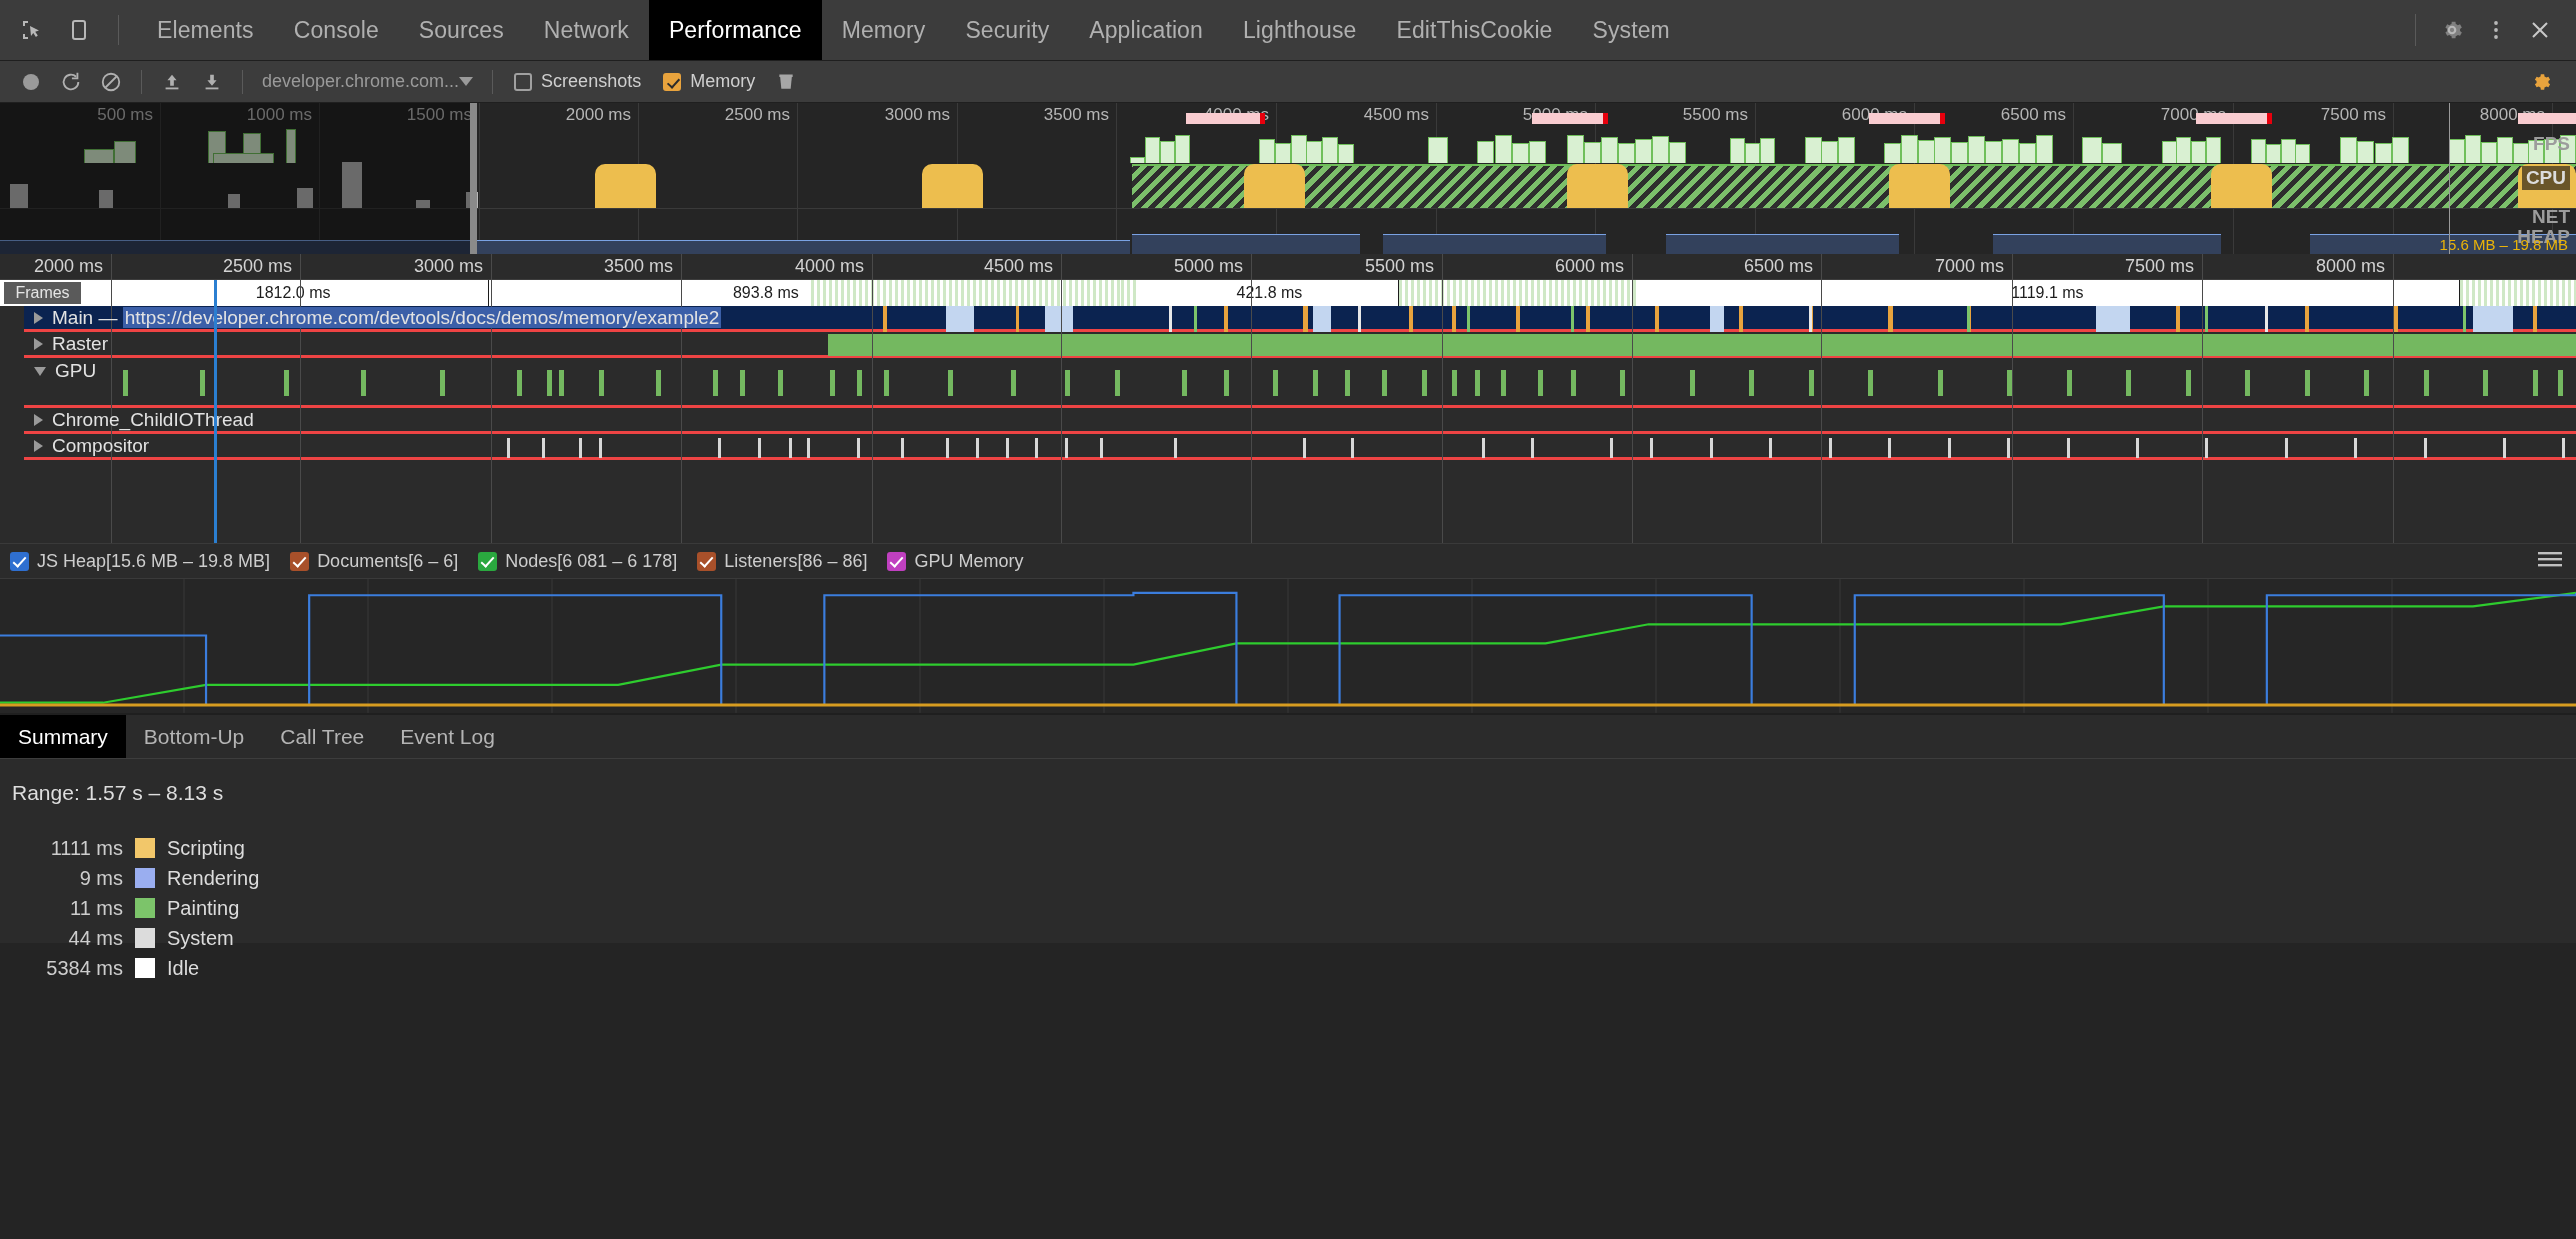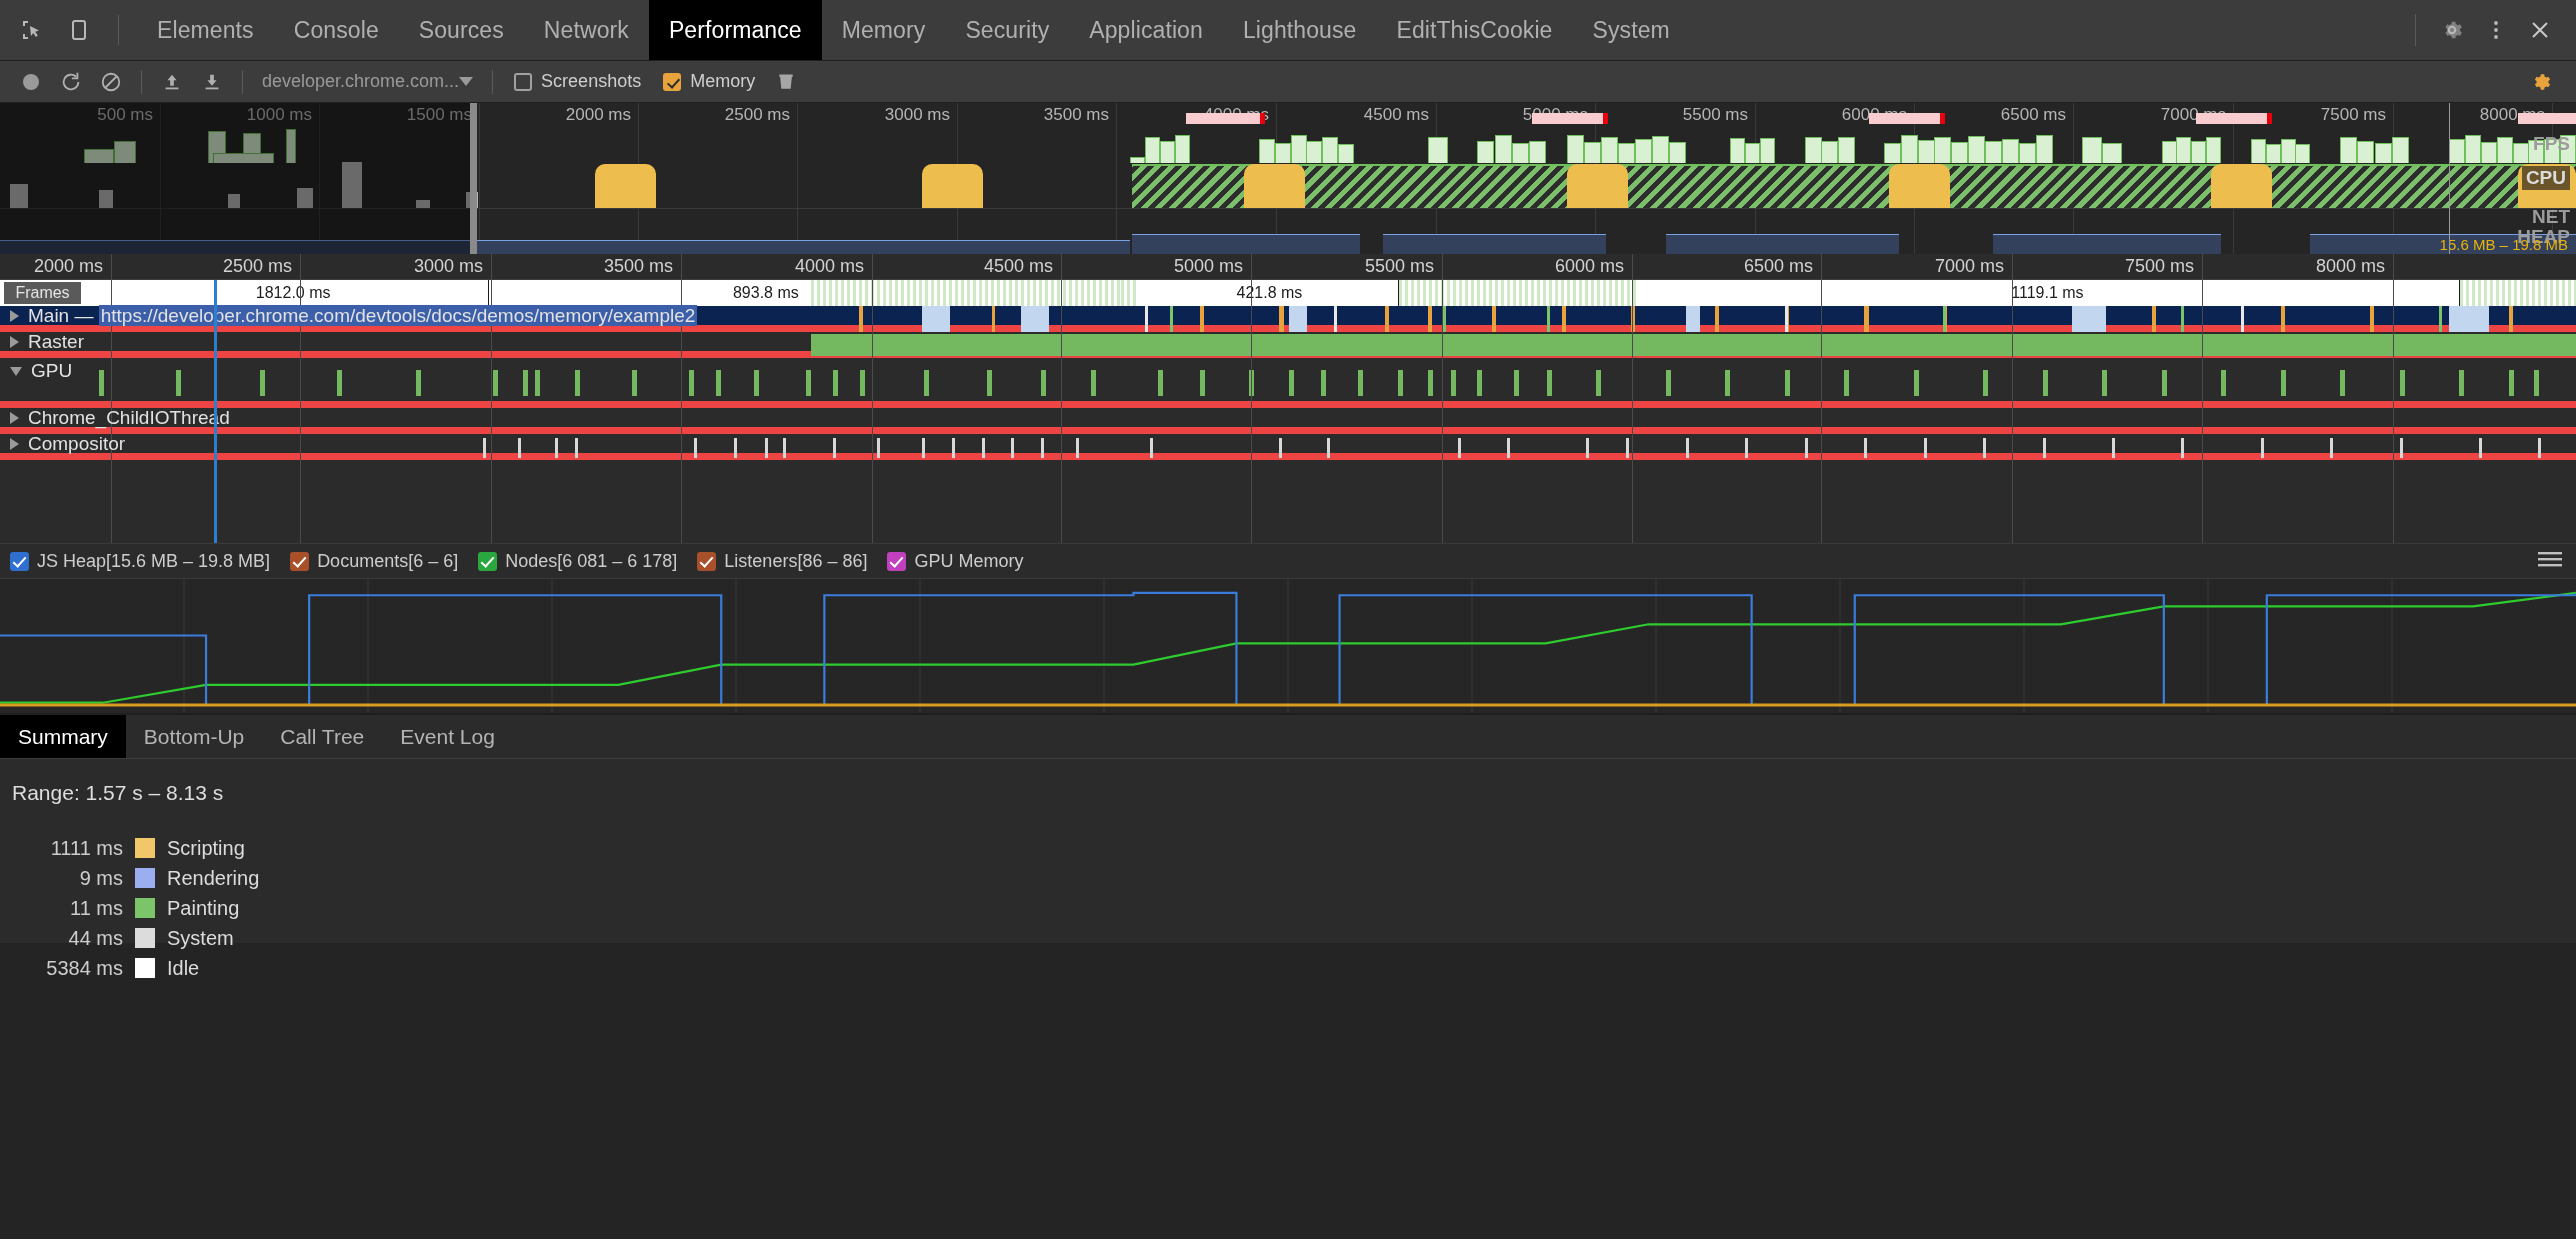--- a/index.html
+++ b/index.html
@@ -100,21 +100,21 @@
   .frames-badge{
     position:absolute; left:4px; top:2px; width:77px; height:22px;
     background:#5a5a5a; color:#e4e4e4; font-size:16px;
     display:flex; align-items:center; justify-content:center;
   }
   .frame-cell{ position:absolute; top:0; height:26px; border-right:1px solid #1c1c1c;
      display:flex; align-items:center; justify-content:center; font-size:16px; color:#1d1d1d; }
   .frame-green{ position:absolute; top:0; height:26px;
      background:repeating-linear-gradient(90deg,#cfe8c6 0 3px,#ffffff 3px 6px); }
 
-  .track-row{ position:relative; border-bottom:7px solid #ef4444; }
+  .track-row{ position:relative; border-bottom:3px solid #ef4444;margin-left:24px; }
   .track-hdr{ position:absolute; left:0; top:0; display:flex; align-items:center; gap:9px; padding-left:10px; height:100%; z-index:5; }
   .arrow{ width:0;height:0; cursor:pointer; }
   .arrow.right{ border-left:9px solid #9a9a9a; border-top:6px solid transparent; border-bottom:6px solid transparent;}
   .arrow.down{ border-top:9px solid #9a9a9a; border-left:6px solid transparent; border-right:6px solid transparent;}
   .track-name{ font-size:19px; color:#e2e2e2; white-space:nowrap; }
   .url-chip{ background:#3b5fa8; padding:0 2px; }
 
   .main-row{ height:26px; background:#0b2350; }
   .main-strip{ position:absolute; left:0; right:0; top:0; height:26px; }
   .evt{ position:absolute; top:0; height:26px; }

